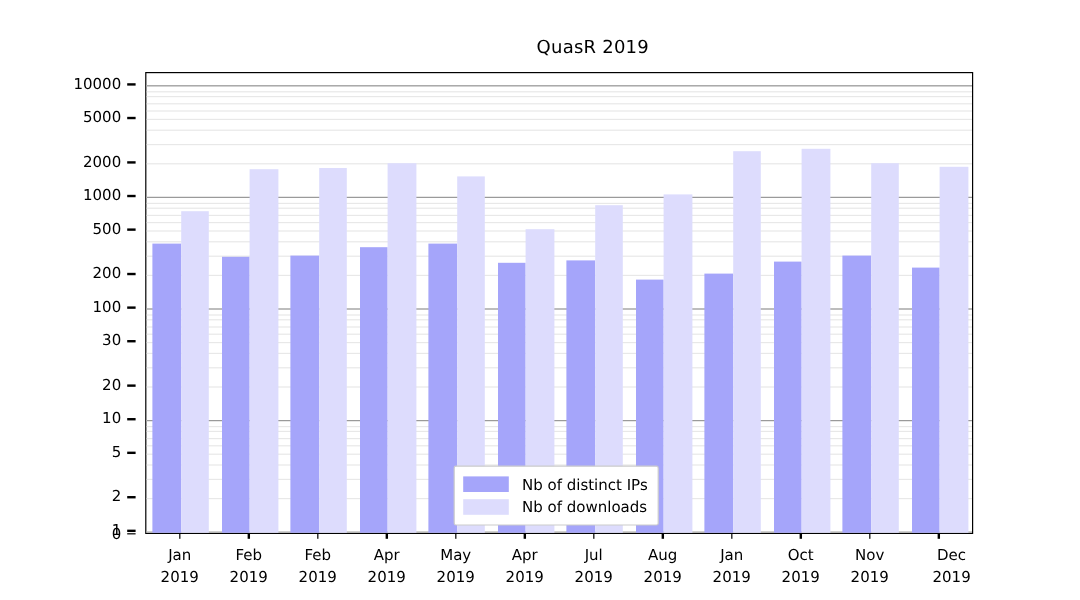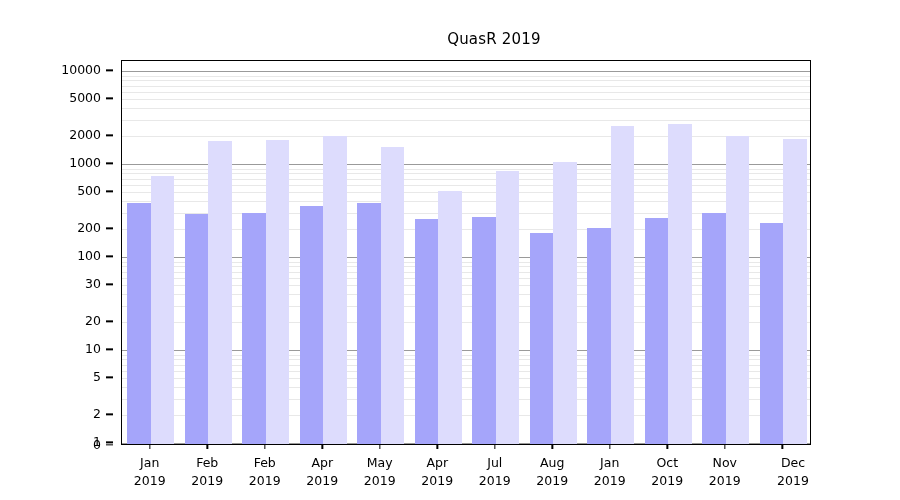--- a/index.html
+++ b/index.html
@@ -308,14 +308,24 @@
         <div>Nov</div>
         <div>2019</div>
       </div>
       <div class="xtick-mark" style="left: 661.25px;"></div>
       <div class="xtick" style="left: 672px;">
         <div>Dec</div>
         <div>2019</div>
       </div>
     </div>
 
+  <div id="legend">
+      <div class="legend-row">
+        <span class="legend-swatch" style="background: rgb(165, 165, 250);"></span>
+        <span class="legend-label">Nb of distinct IPs</span>
+      </div>
+      <div class="legend-row">
+        <span class="legend-swatch" style="background: rgb(221, 220, 253);"></span>
+        <span class="legend-label">Nb of downloads</span>
+      </div>
+    </div>
 
 </div>
 
 </body></html>

